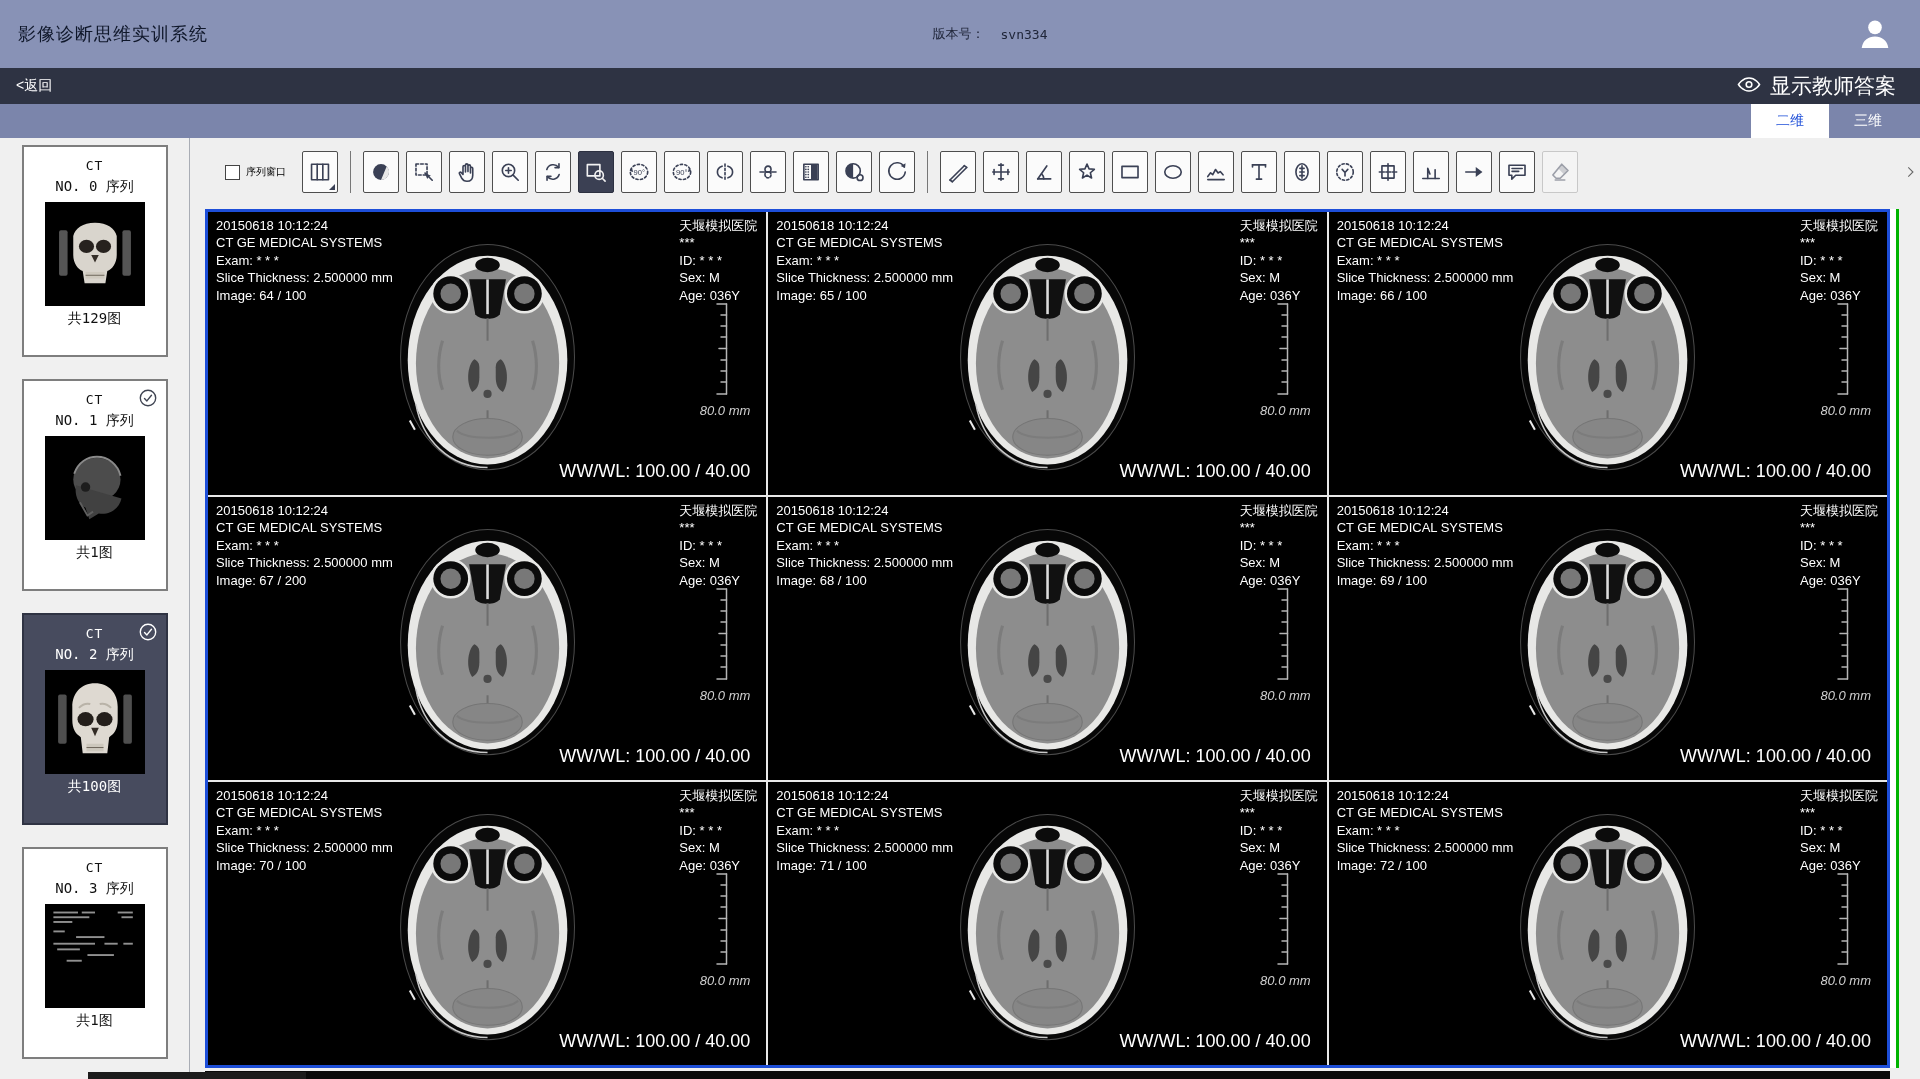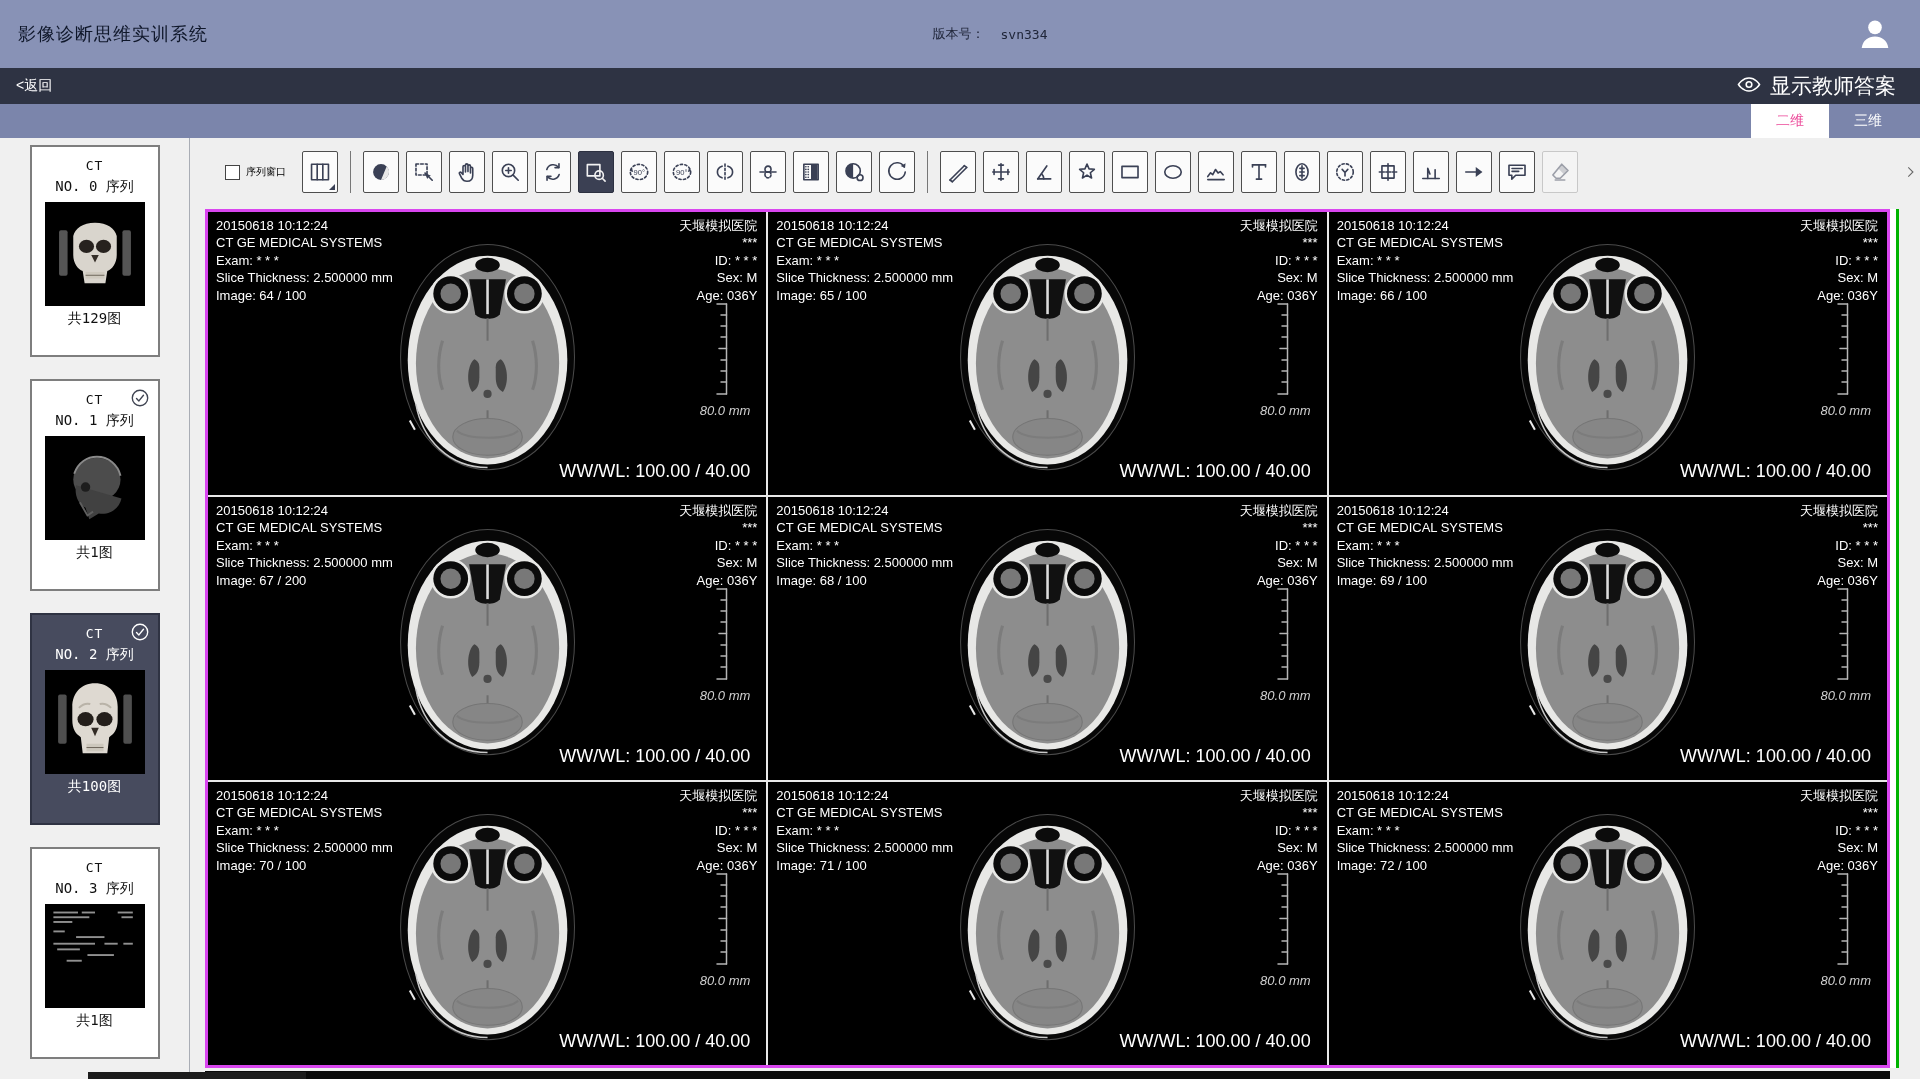--- a/index.html
+++ b/index.html
@@ -16,26 +16,26 @@
   
   .navbar{height:36px;background:#2e3343;display:flex;align-items:center;color:#fff;}
   .back-button{margin-left:16px;font-size:14px;cursor:pointer;}
   .show-answer{margin-left:auto;margin-right:24px;display:flex;align-items:center;gap:9px;
                font-size:21px;cursor:pointer;}
   .show-answer svg{width:24px;height:17px;}
   
   .tabstrip{height:34px;background:#7b85ab;display:flex;justify-content:flex-end;padding-right:13px;}
   .tab{width:78px;display:flex;align-items:center;justify-content:center;font-size:14px;
        color:#fff;cursor:pointer;}
-  .tab.active{background:#fff;color:#ec4899;}
+  .tab.active{background:#fff;color:#1d4ed8;}
   
   .workspace{display:flex;height:941px;position:relative;}
   .sidebar{width:190px;background:#f0f0f0;border-right:1px solid #a9adb5;
            box-sizing:border-box;padding-top:7px;flex:none;}
-  .card{width:130px;height:212px;margin:0 auto 22px;background:#fff;border:2px solid #7e7e7e;
+  .card{width:146px;height:212px;margin:0 auto 22px;background:#fff;border:2px solid #7e7e7e;
         box-sizing:border-box;position:relative;text-align:center;color:#111;cursor:pointer;
         font-family:"DejaVu Sans Mono",monospace;}
   .card.selected{background:#474b5e;color:#fff;border-color:#2f3343;}
   .card-modality{margin-top:11px;font-size:13px;letter-spacing:1px;}
   .card-title{margin-top:5px;font-size:14px;}
   .card-thumb{width:100px;height:104px;background:#000;margin:6px auto 4px;}
   .card-thumb svg{width:100%;height:100%;display:block;}
   .card-count{font-size:14px;}
   .badge{position:absolute;top:6px;right:7px;width:22px;height:22px;color:#3f4452;}
   .card.selected .badge{color:#fff;}
@@ -53,31 +53,31 @@
   .tb-btn.selected{background:#3b4053;color:#f2f2f2;border-color:#2c3040;}
   .tb-btn.disabled{opacity:.45;border-color:#999;}
   .tb-sep{width:1px;height:42px;background:#777;margin:0 12px;flex:none;}
   .tb-group{display:flex;gap:7px;}
   .layout-caret{position:absolute;right:2px;bottom:2px;width:0;height:0;
                 border-left:6px solid transparent;border-bottom:6px solid #3a4055;}
   .toolbar-overflow{position:absolute;right:2px;top:22px;color:#666;width:16px;height:24px;}
   .toolbar-overflow svg{width:16px;height:24px;}
   
   .viewer-outer{position:relative;width:1685px;height:859px;margin-top:3px;}
-  .viewer{width:100%;height:100%;box-sizing:border-box;border:3px solid #d946ef;
+  .viewer{width:100%;height:100%;box-sizing:border-box;border:3px solid #1d4ed8;
           background:#e8e8e8;display:grid;grid-template-columns:1fr 1fr 1fr;
           grid-template-rows:1fr 1fr 1fr;gap:2px;}
   .v-scroll{position:absolute;top:0;right:-9px;width:6px;height:100%;background:#fff;
             border-right:3px solid #00b400;cursor:pointer;}
   .cell{position:relative;background:#000;overflow:hidden;cursor:pointer;}
   .ct{position:absolute;inset:0;display:flex;align-items:center;justify-content:center;}
   .ct svg{height:94%;}
   .ov{position:absolute;font-size:13px;line-height:1.34;color:#fff;white-space:nowrap;}
   .ov.tl{top:5px;left:8px;}
-  .ov.tr{top:5px;right:9px;text-align:right;}
+  .ov.tr{top:5px;right:9px;text-align:left;}
   .ruler{position:absolute;right:38px;top:32%;width:14px;height:92px;color:#b5b5b5;}
   .ruler svg{width:14px;height:92px;}
   .mm{position:absolute;right:16px;top:calc(32% + 100px);color:#cfcfcf;font-style:italic;font-size:13px;}
   .wwwl{position:absolute;right:16px;bottom:13px;color:#fff;font-size:18px;}
   .viewer-bottom-strip{position:absolute;left:15px;width:1685px;bottom:0;height:8px;background:#0a0a0a;}
   .h-scroll-thumb{position:absolute;left:88px;bottom:0;width:218px;height:7px;background:#1c1c1c;z-index:6;cursor:pointer;}
 </style>
 </head>
 <body>
 

